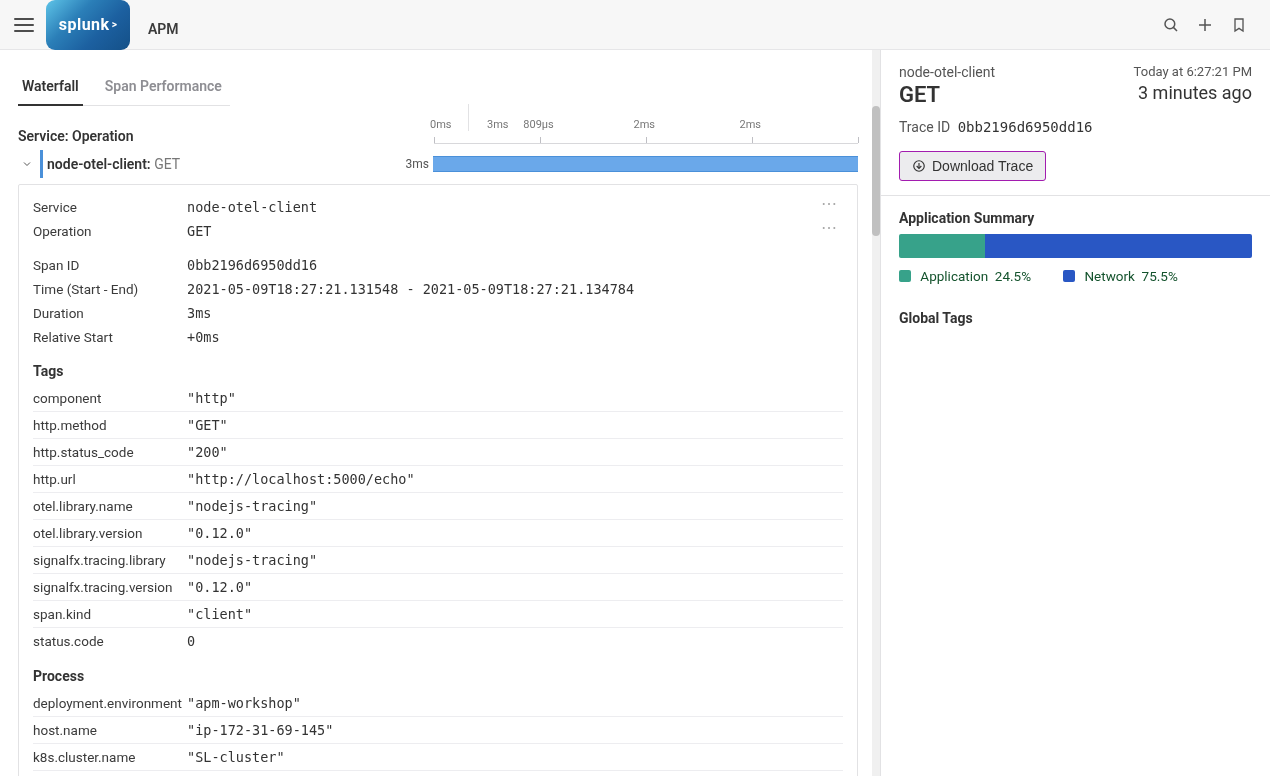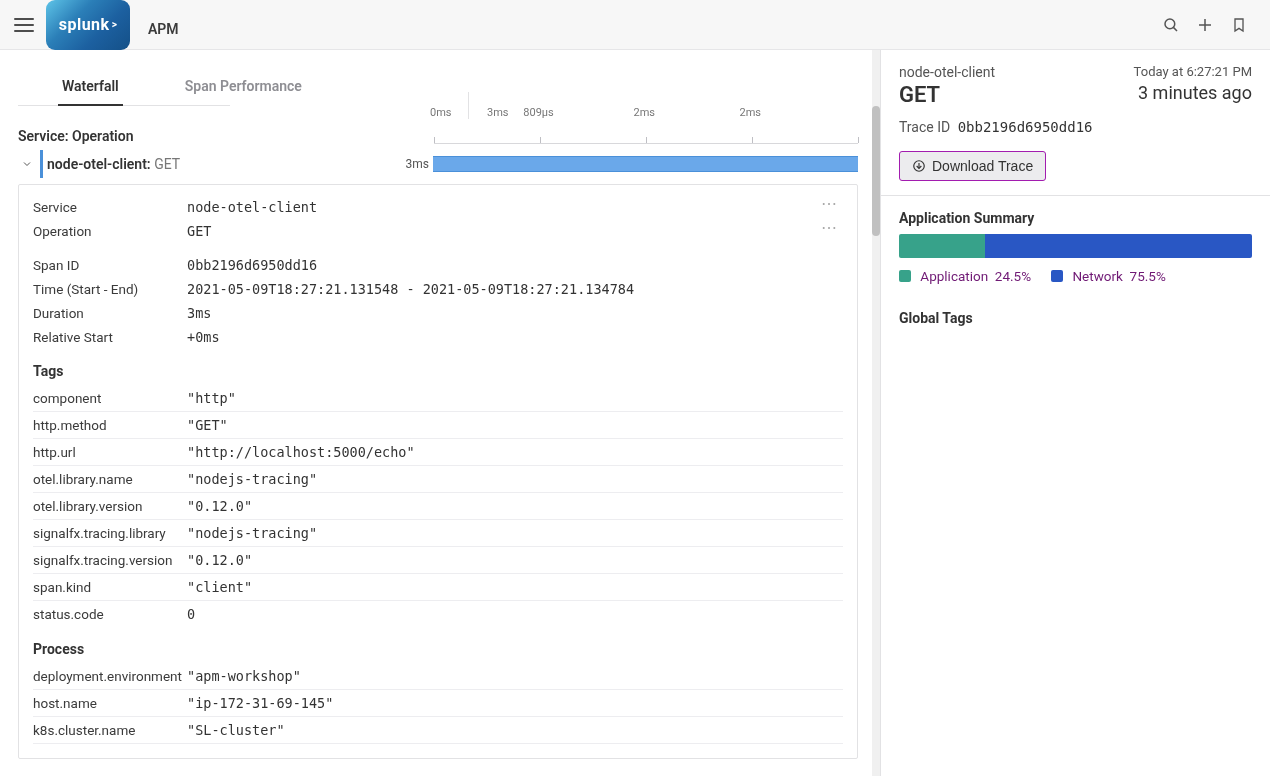--- a/index.html
+++ b/index.html
@@ -23,30 +23,30 @@
   .left  { flex: 1 1 auto; position: relative; overflow: hidden; }
   .scrollpad { position: absolute; top: 0; right: 0; width: 8px; height: 100%; background: #f0f0f0; cursor: pointer; }
   .scrollthumb { position: absolute; top: 56px; right: 0; width: 8px; height: 130px; background: #c0c0c0; border-radius: 4px; cursor: pointer; }
   .right { width: 390px; flex: 0 0 390px; border-left: 1px solid #e2e2e4; padding: 14px 18px 0 18px; }
 
   
   .left-inner { height: 100%; overflow: hidden; padding: 0 22px 0 18px; }
 
   
   .tabs { display: flex; gap: 18px; padding-top: 22px; margin-bottom: 0; }
-  .tab { padding: 6px 4px 10px 4px; font-weight: 600; color: #8e8e93; cursor: pointer; margin-left: 40px; }
+  .tab { padding: 6px 4px 10px 4px; font-weight: 600; color: #8e8e93; cursor: pointer; }
   .tab.active { color: #333; border-bottom: 2px solid #333; }
   .tabsep { border-bottom: 1px solid #e2e2e4; margin-top: -1px; width: 212px; }
 
   
   .tlhead { display: flex; align-items: flex-end; margin-top: 14px; height: 24px; }
   .tlhead .label { width: 416px; font-weight: 600; color: #333; }
   .tlhead .ticks { flex: 1; position: relative; height: 20px; border-bottom: 1px solid #d8d8db; }
   .tick { position: absolute; bottom: 0; height: 6px; border-left: 1px solid #bfbfc4; }
-  .ticklab { position: absolute; bottom: 24px; font-size: 11px; color: #777; transform: translateX(-4px); }
+  .ticklab { position: absolute; bottom: 12px; font-size: 11px; color: #777; transform: translateX(-4px); }
   .ticklab.right { transform: translateX(-100%); }
 
   
   .spanrow { display: flex; align-items: center; height: 28px; margin-top: 6px; }
   .spanrow .toggle { width: 18px; display: flex; justify-content: center; color: #5a5a5a; cursor: pointer; }
   .spanrow .bar   { width: 3px; align-self: stretch; background: #4a90d9; margin: 0 4px; }
   .spanrow .name  { flex: 0 0 340px; white-space: nowrap; overflow: hidden; text-overflow: ellipsis; }
   .spanrow .name .svc { font-weight: 600; }
   .spanrow .name .op  { color: #777; }
   .spanrow .dur   { flex: 0 0 46px; text-align: right; color: #555; font-size: 12px; padding-right: 4px; }
@@ -70,21 +70,21 @@
   .right .when { text-align: right; color: #555; font-size: 13px; line-height: 1.3; }
   .right .when .ago { font-size: 18px; color: #333; }
   .traceid { margin-top: 12px; color: #555; font-size: 14px; }
   .traceid code { font-family: ui-monospace, SFMono-Regular, Menlo, Consolas, monospace; color: #333; margin-left: 4px; }
   .dlbtn { display: inline-flex; align-items: center; gap: 6px; background: #ececee; border: 1px solid #a21caf; border-radius: 3px; padding: 6px 12px; margin-top: 16px; cursor: pointer; font-size: 14px; color: #333; }
   .hr { border-top: 1px solid #e2e2e4; margin: 14px -18px 14px -18px; }
   .perfhdr { font-weight: 700; margin-bottom: 8px; }
   .perfbar { height: 24px; width: 100%; display: flex; border-radius: 2px; overflow: hidden; }
   .perfbar .app { background: #37a28a; }
   .perfbar .net { background: #2957c4; }
-  .perflegend { display: flex; gap: 20px; margin-top: 10px; font-size: 13.5px; color: #701a75; }
+  .perflegend { display: flex; gap: 32px; margin-top: 10px; font-size: 13.5px; color: #14532d; }
   .perflegend .sw { display: inline-block; width: 12px; height: 12px; border-radius: 2px; margin-right: 6px; vertical-align: -1px; }
   .globalhdr { font-weight: 700; margin-top: 26px; }
 
   svg { display: block; }
 </style>
 </head>
 <body>
 
 <div class="appbar">
   <div class="hamburger">
@@ -194,20 +194,24 @@
         <div class="tagtable" id="tags-kv">
             <div class="kv">
               <div class="k">component</div>
               <div class="v">"http"</div>
             </div>
             <div class="kv">
               <div class="k">http.method</div>
               <div class="v">"GET"</div>
             </div>
             <div class="kv">
+              <div class="k">http.status_code</div>
+              <div class="v">"200"</div>
+            </div>
+            <div class="kv">
               <div class="k">http.url</div>
               <div class="v">"http://localhost:5000/echo"</div>
             </div>
             <div class="kv">
               <div class="k">otel.library.name</div>
               <div class="v">"nodejs-tracing"</div>
             </div>
             <div class="kv">
               <div class="k">otel.library.version</div>
               <div class="v">"0.12.0"</div>

